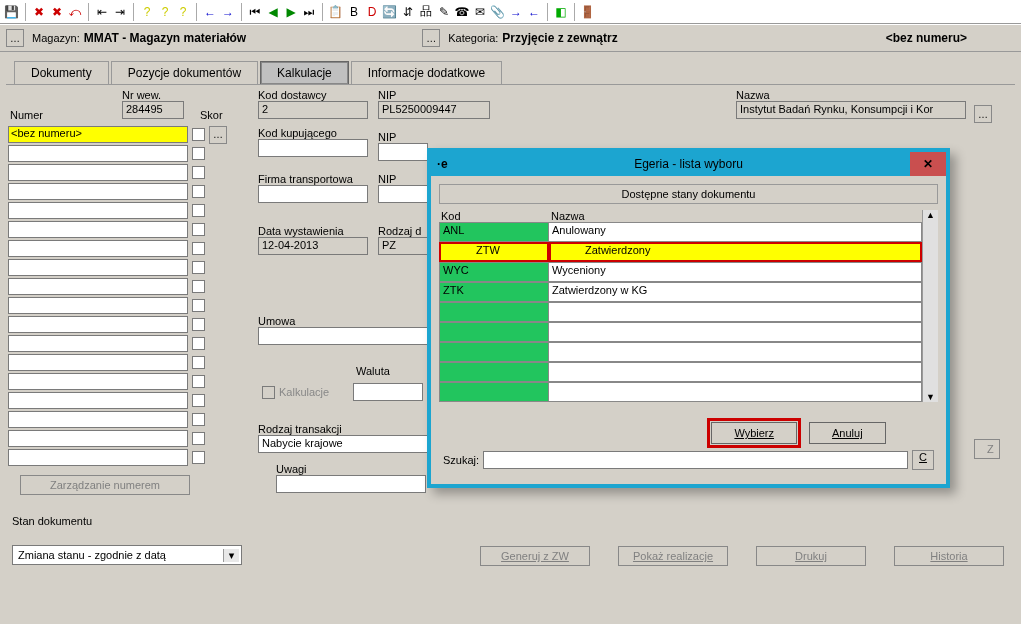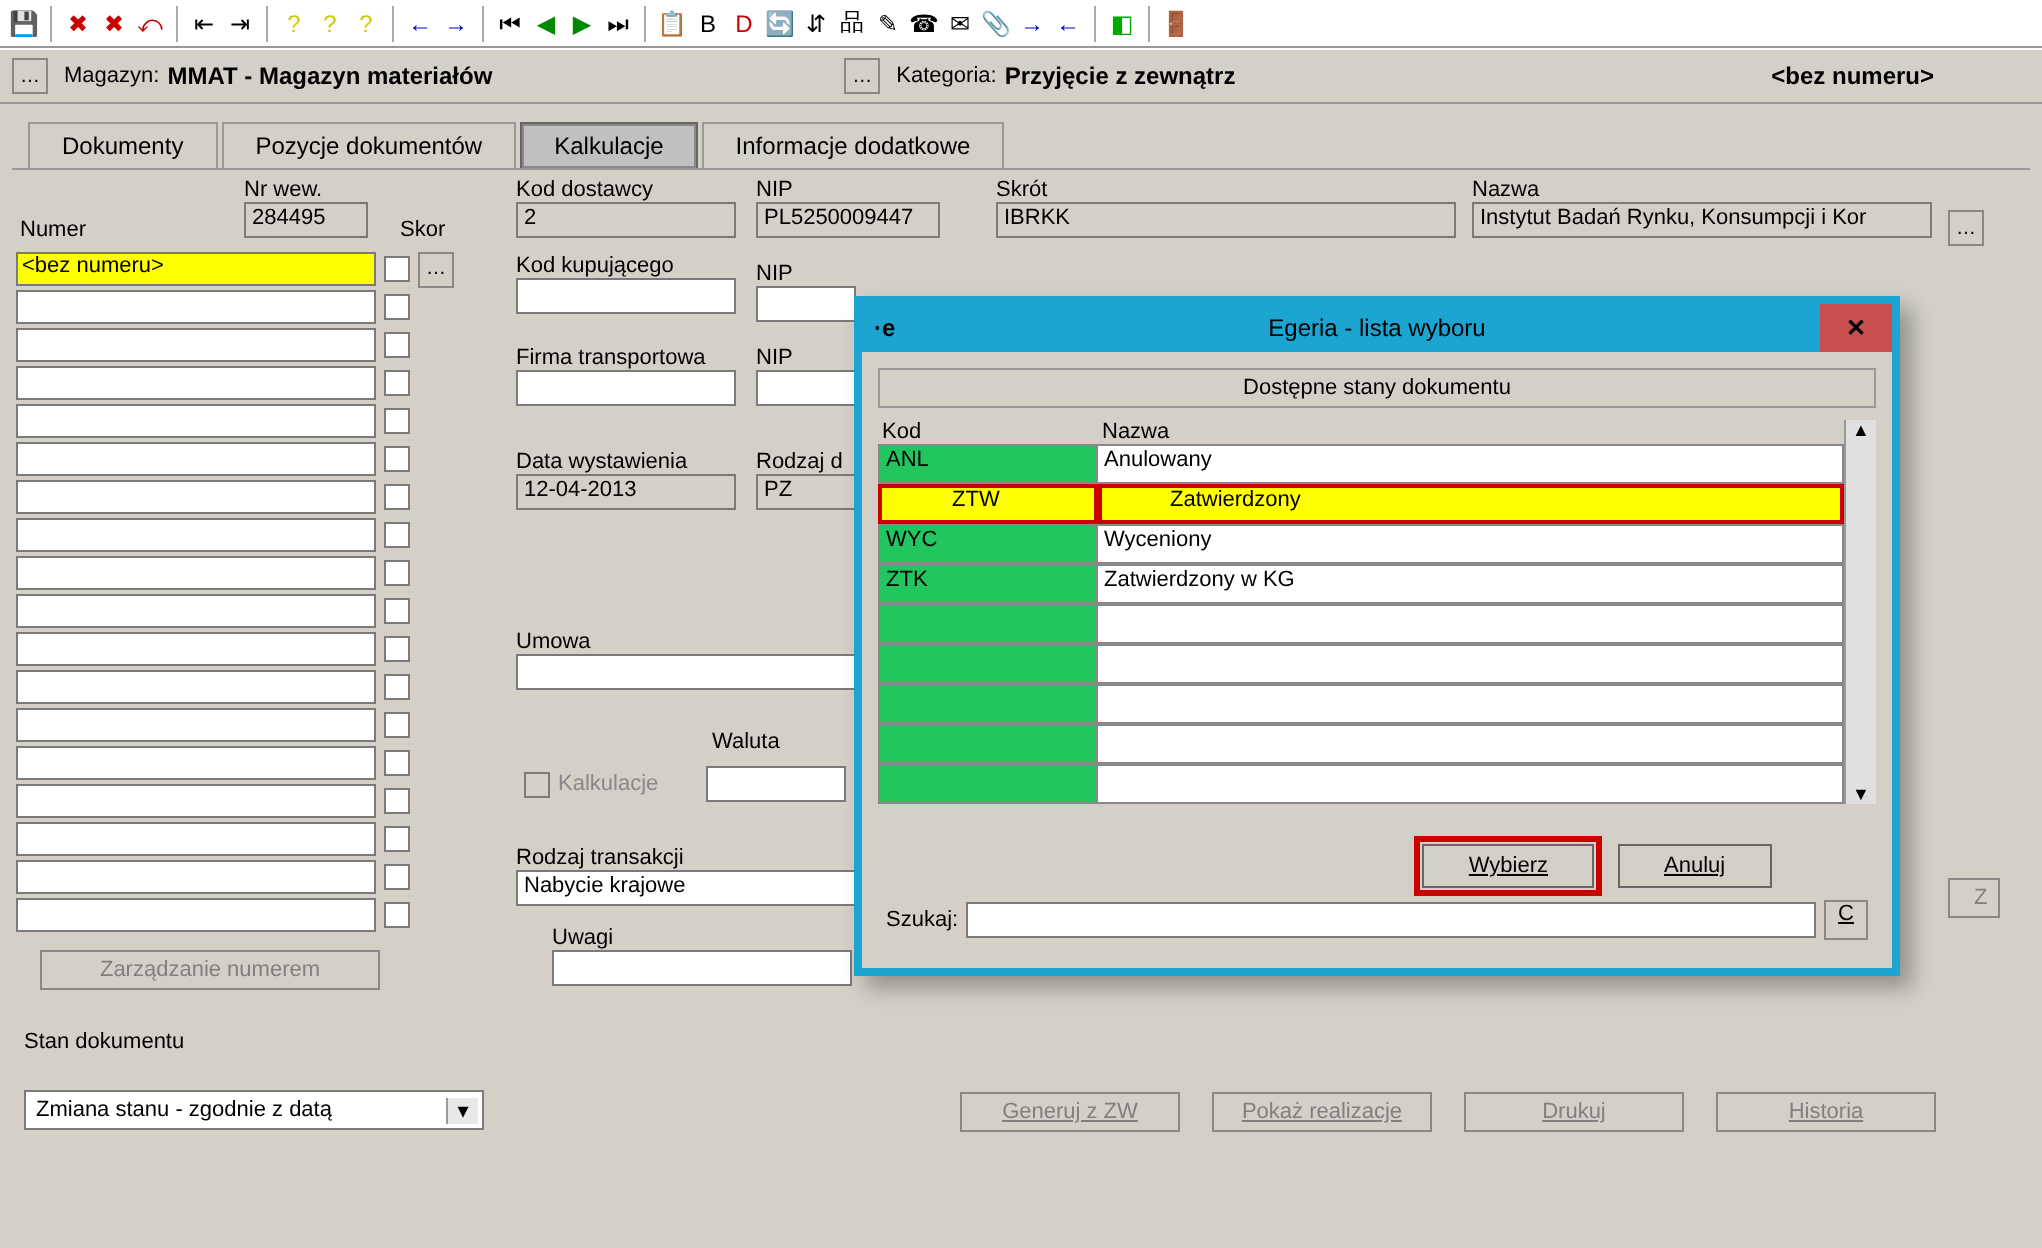--- a/index.html
+++ b/index.html
@@ -177,21 +177,21 @@
   .modal-btns .mbtn.sel {
     outline: 3px solid #c00;
     outline-offset: 1px;
   }
   .szukaj-row { display: flex; align-items: center; gap: 4px; margin-top: 4px; padding: 0 4px 6px 4px; }
   .szukaj-row .inp { flex: 1; border: 1px solid #7a7a7a; height: 18px; background: #fff; }
   .szukaj-row .cbtn { width: 22px; height: 20px; border: 1px solid #888; background: #d4d0c8; text-decoration: underline; text-align: center; }
   .bottom-btns {
     position: absolute;
     left: 480px; top: 546px;
-    display: flex; gap: 16px; justify-content: center;
+    display: flex; gap: 28px; justify-content: center;
   }
   .bottom-btns .btn { width: 110px; text-align: center; color: #808080; }
   .stan-box { position: absolute; left: 6px; top: 530px; }
   .stan-box .stan-field { width: 220px; }
   .stan-box .stan-btn { margin-left: 8px; }
   .combo {
     display: inline-flex; align-items: center;
     border: 1px solid #7a7a7a; background: #fff; height: 20px;
     padding: 0 2px;
   }
@@ -350,25 +350,21 @@
   </div>
 
   <div class="abs btn" style="left:14px; top:390px; width:170px; text-align:center;">Zarządzanie numerem</div>
 
   <div class="abs" style="left:252px; top:4px;">
     <div class="lbl">Kod dostawcy</div>
     <div class="field gray" style="width:110px">2</div>
   </div>
   <div class="abs" style="left:372px; top:4px;">
     <div class="lbl">NIP</div>
-    <div class="field gray" style="width:92px">PL5250009447</div>
-  </div>
-  <div class="abs" style="left:492px; top:4px;">
-    <div class="lbl">Skrót</div>
-    <div class="field gray" style="width:230px">IBRKK</div>
+    <div class="field gray" style="width:112px">PL5250009447</div>
   </div>
   <div class="abs" style="left:730px; top:4px;">
     <div class="lbl">Nazwa</div>
     <div class="field gray" style="width:230px; overflow:hidden; white-space:nowrap;">Instytut Badań Rynku, Konsumpcji i Kor</div>
   </div>
   <span class="dots-btn abs" style="left:968px; top:20px">…</span>
 
   <div class="abs" style="left:252px; top:42px;">
     <div class="lbl">Kod kupującego</div>
     <div class="field" style="width:110px"></div>

